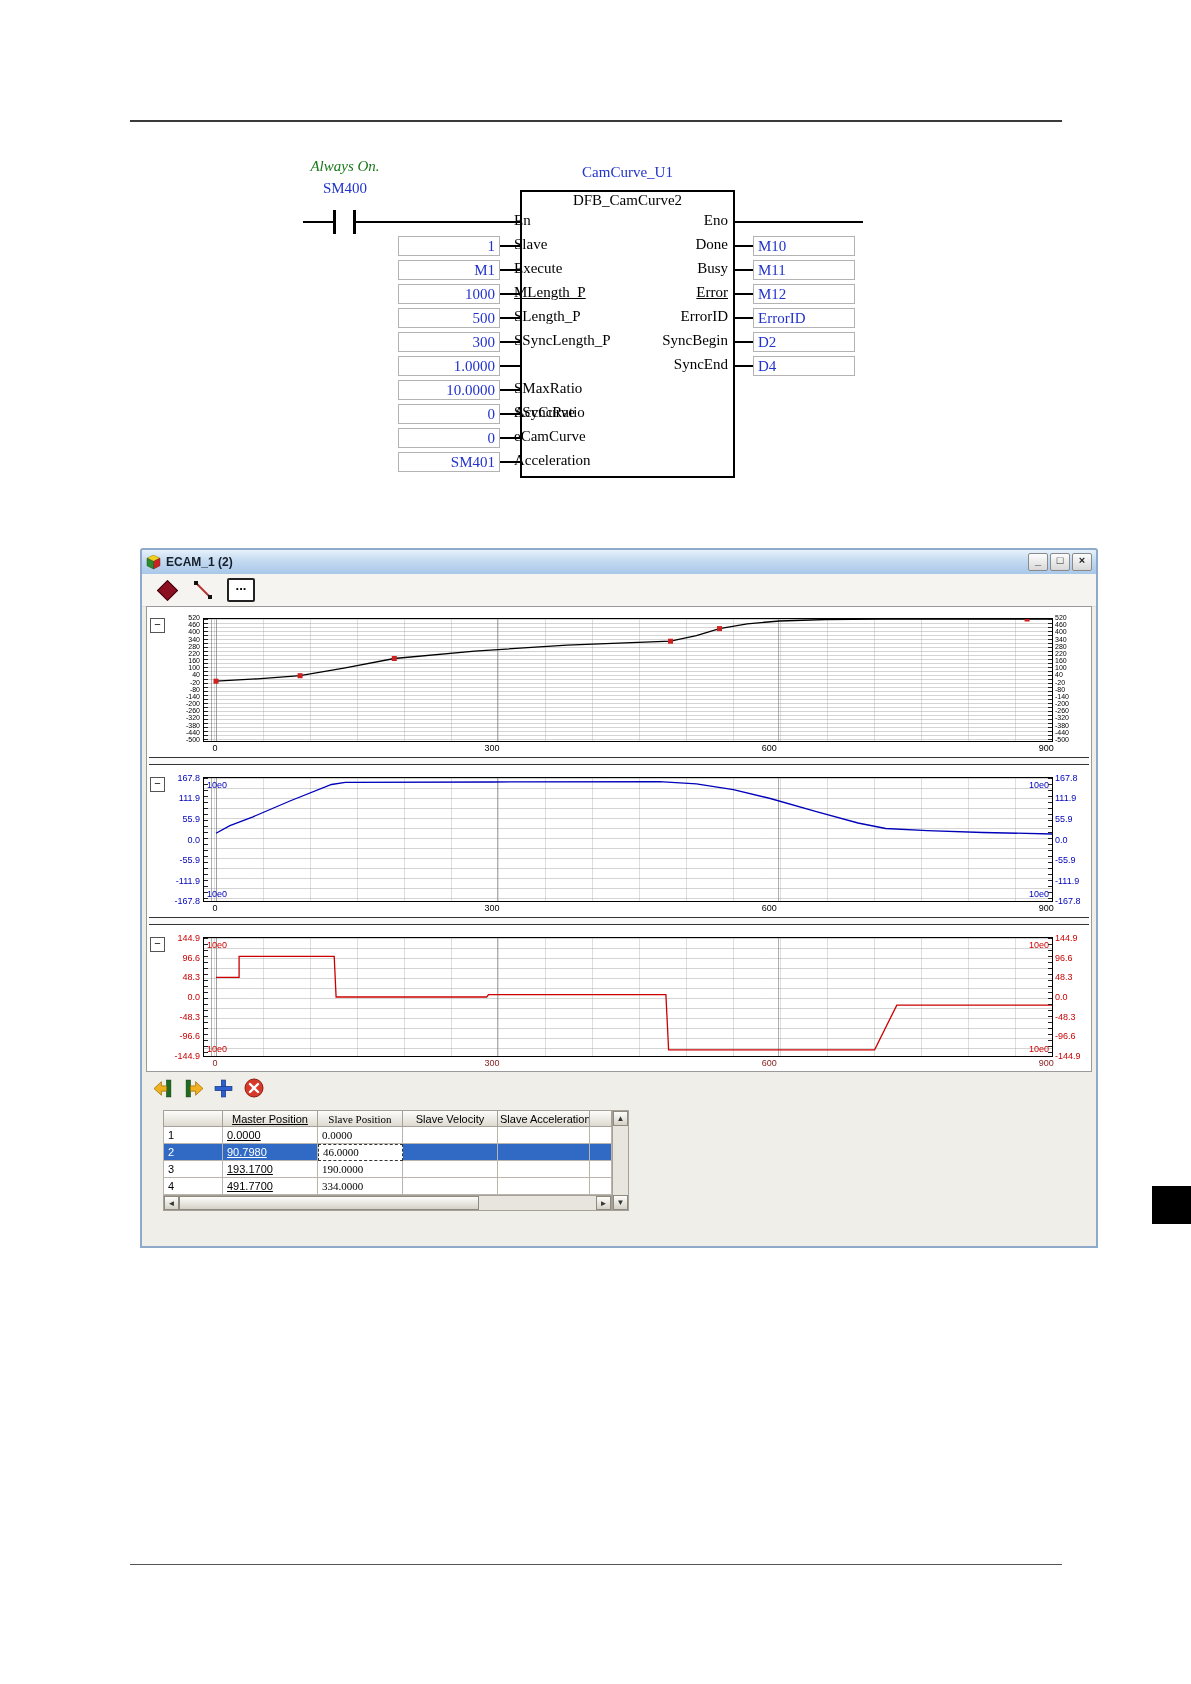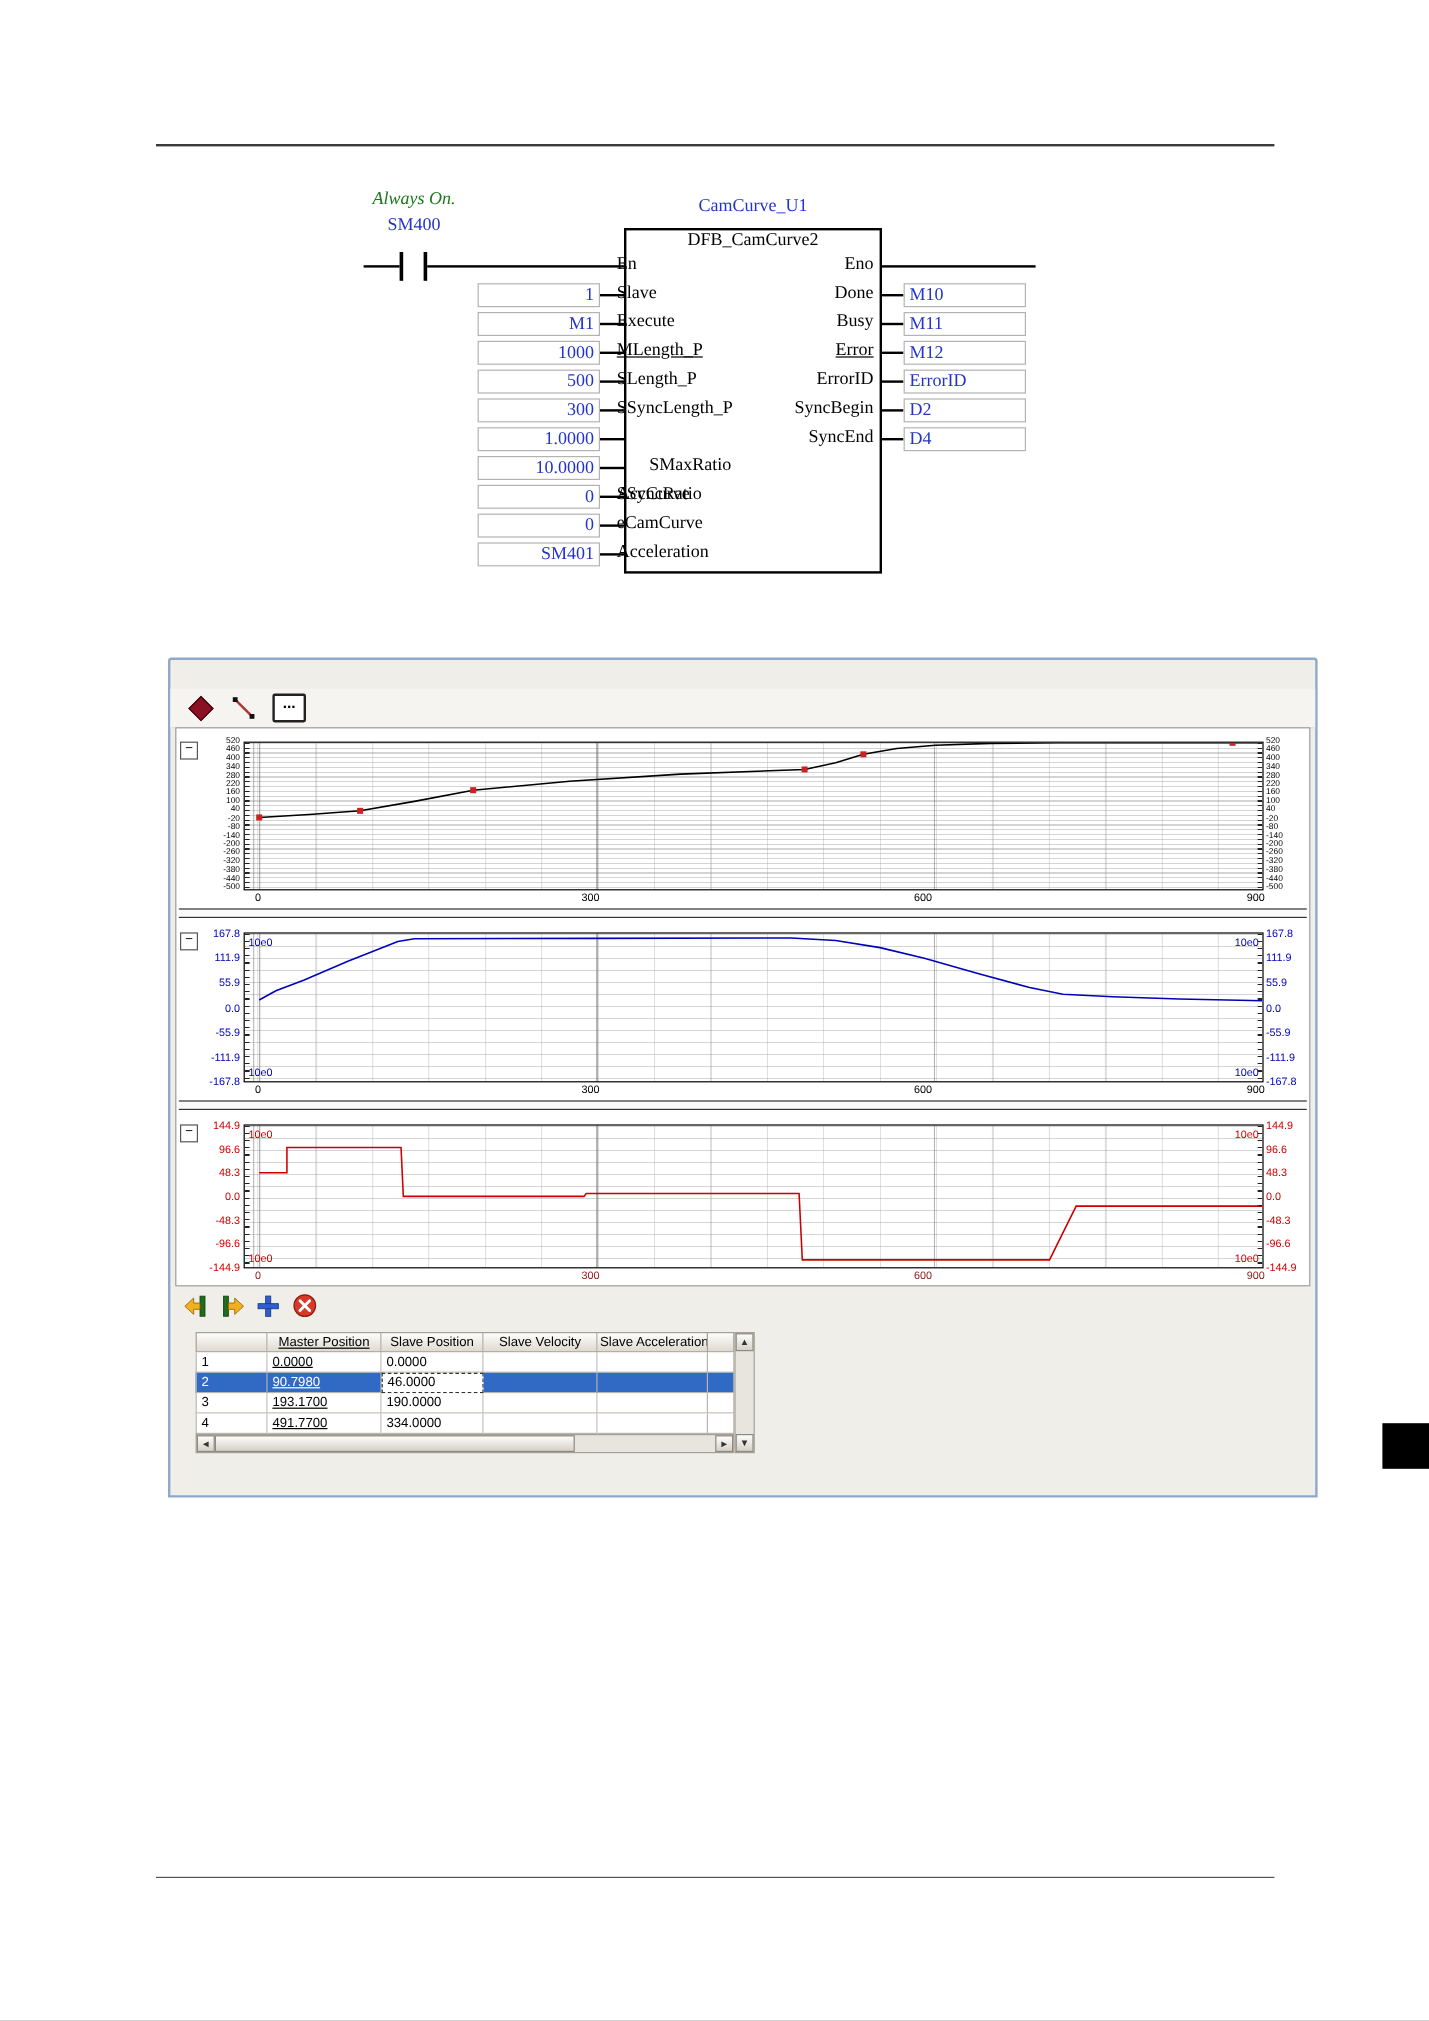--- a/index.html
+++ b/index.html
@@ -109,21 +109,21 @@
   
   #gridtable{position:absolute;left:21px;top:560px;font-size:11px;color:#000;}
   .trow{display:flex;}
   .tc{box-sizing:border-box;border-right:1px solid #b9b5ac;border-bottom:1px solid #b9b5ac;
       height:17px;line-height:16px;padding:0 4px;background:#fff;overflow:hidden;white-space:nowrap;}
   .trow.thead .tc{background:linear-gradient(to bottom,#fdfdfb,#dedad0);border:1px solid #a5a198;
       border-left:none;text-align:center;padding:0 2px;}
   .trow.thead .tc:first-child{border-left:1px solid #a5a198;}
   .tc.c0{width:60px;border-left:1px solid #b9b5ac;}
   .tc.c1{width:95px;text-decoration:underline;}
-  .tc.c2{width:85px;}
+  .tc.c2{width:85px;font-family:Liberation Serif, serif;}
   .tc.c3{width:95px;}
   .tc.c4{width:92px;}
   .tc.c5{width:22px;padding:0;}
   .trow.sel .tc{background:#316ac5;color:#fff;}
   .trow.sel .tc.editcell{background:#fff;color:#000;border:1px dashed #333;line-height:14px;}
   #vscroll{position:absolute;left:470px;top:560px;width:17px;height:101px;background:#e8e5df;
            border:1px solid #a5a198;box-sizing:border-box;}
   .sbtn{position:absolute;left:0;width:15px;height:15px;background:linear-gradient(to bottom,#fdfdfb,#d5d1c7);
         border:1px solid #8e8a80;box-sizing:border-box;font-size:8px;line-height:13px;text-align:center;color:#333;}
   #vs-up{top:0;}
@@ -167,21 +167,21 @@
       <div class="wire" style="left: 500px; top: 143px; width: 20px;"></div>
       <div class="pin pin-l" style="top: 158px;">SLength_P</div>
       <div class="valbox in" style="left: 398px; top: 158px;">500</div>
       <div class="wire" style="left: 500px; top: 167px; width: 20px;"></div>
       <div class="pin pin-l" style="top: 182px;">SSyncLength_P</div>
       <div class="valbox in" style="left: 398px; top: 182px;">300</div>
       <div class="wire" style="left: 500px; top: 191px; width: 20px;"></div>
       <div class="pin pin-l" style="top: 206px; margin-top: 48px;">SSyncRatio</div>
       <div class="valbox in" style="left: 398px; top: 206px;">1.0000</div>
       <div class="wire" style="left: 500px; top: 215px; width: 20px;"></div>
-      <div class="pin pin-l" style="top: 230px; margin-left: 27px;">SMaxRatio</div>
+      <div class="pin pin-l" style="top: 230px;">SMaxRatio</div>
       <div class="valbox in" style="left: 398px; top: 230px;">10.0000</div>
       <div class="wire" style="left: 500px; top: 239px; width: 20px;"></div>
       <div class="pin pin-l" style="top: 254px;">AccCurve</div>
       <div class="valbox in" style="left: 398px; top: 254px;">0</div>
       <div class="wire" style="left: 500px; top: 263px; width: 20px;"></div>
       <div class="pin pin-l" style="top: 278px;">eCamCurve</div>
       <div class="valbox in" style="left: 398px; top: 278px;">0</div>
       <div class="wire" style="left: 500px; top: 287px; width: 20px;"></div>
       <div class="pin pin-l" style="top: 302px;">Acceleration</div>
       <div class="valbox in" style="left: 398px; top: 302px;">SM401</div>
@@ -202,20 +202,33 @@
       <div class="valbox out" style="left: 753px; top: 158px;">ErrorID</div>
       <div class="pin pin-r" style="top: 182px;">SyncBegin</div>
       <div class="wire" style="left: 735px; top: 191px; width: 18px;"></div>
       <div class="valbox out" style="left: 753px; top: 182px;">D2</div>
       <div class="pin pin-r" style="top: 206px;">SyncEnd</div>
       <div class="wire" style="left: 735px; top: 215px; width: 18px;"></div>
       <div class="valbox out" style="left: 753px; top: 206px;">D4</div>
     </div>
 
   <div id="ecam">
+    <div id="titlebar">
+      <svg width="15" height="15" viewBox="0 0 14 14">
+        <polygon points="7,0 13,3 7,6 1,3" fill="#f0d020" stroke="#9a8410" stroke-width="0.5"></polygon>
+        <polygon points="13,3 13,10 7,13 7,6" fill="#cc2222" stroke="#801010" stroke-width="0.5"></polygon>
+        <polygon points="1,3 7,6 7,13 1,10" fill="#2d8a2d" stroke="#145014" stroke-width="0.5"></polygon>
+      </svg>
+      <span id="title-text">ECAM_1 (2)</span>
+      <div id="win-buttons">
+        <div class="winbtn">_</div>
+        <div class="winbtn">□</div>
+        <div class="winbtn">×</div>
+      </div>
+    </div>
 
     <div id="ecam-toolbar">
       <div id="tool-diamond"></div>
       <svg id="tool-line" width="20" height="20" viewBox="0 0 20 20">
         <line x1="3" y1="3" x2="16" y2="16" stroke="#b03333" stroke-width="2"></line>
         <rect x="1" y="1" width="4" height="4" fill="#111"></rect>
         <rect x="15" y="15" width="4" height="4" fill="#111"></rect>
       </svg>
       <div id="tool-more">...</div>
     </div>

